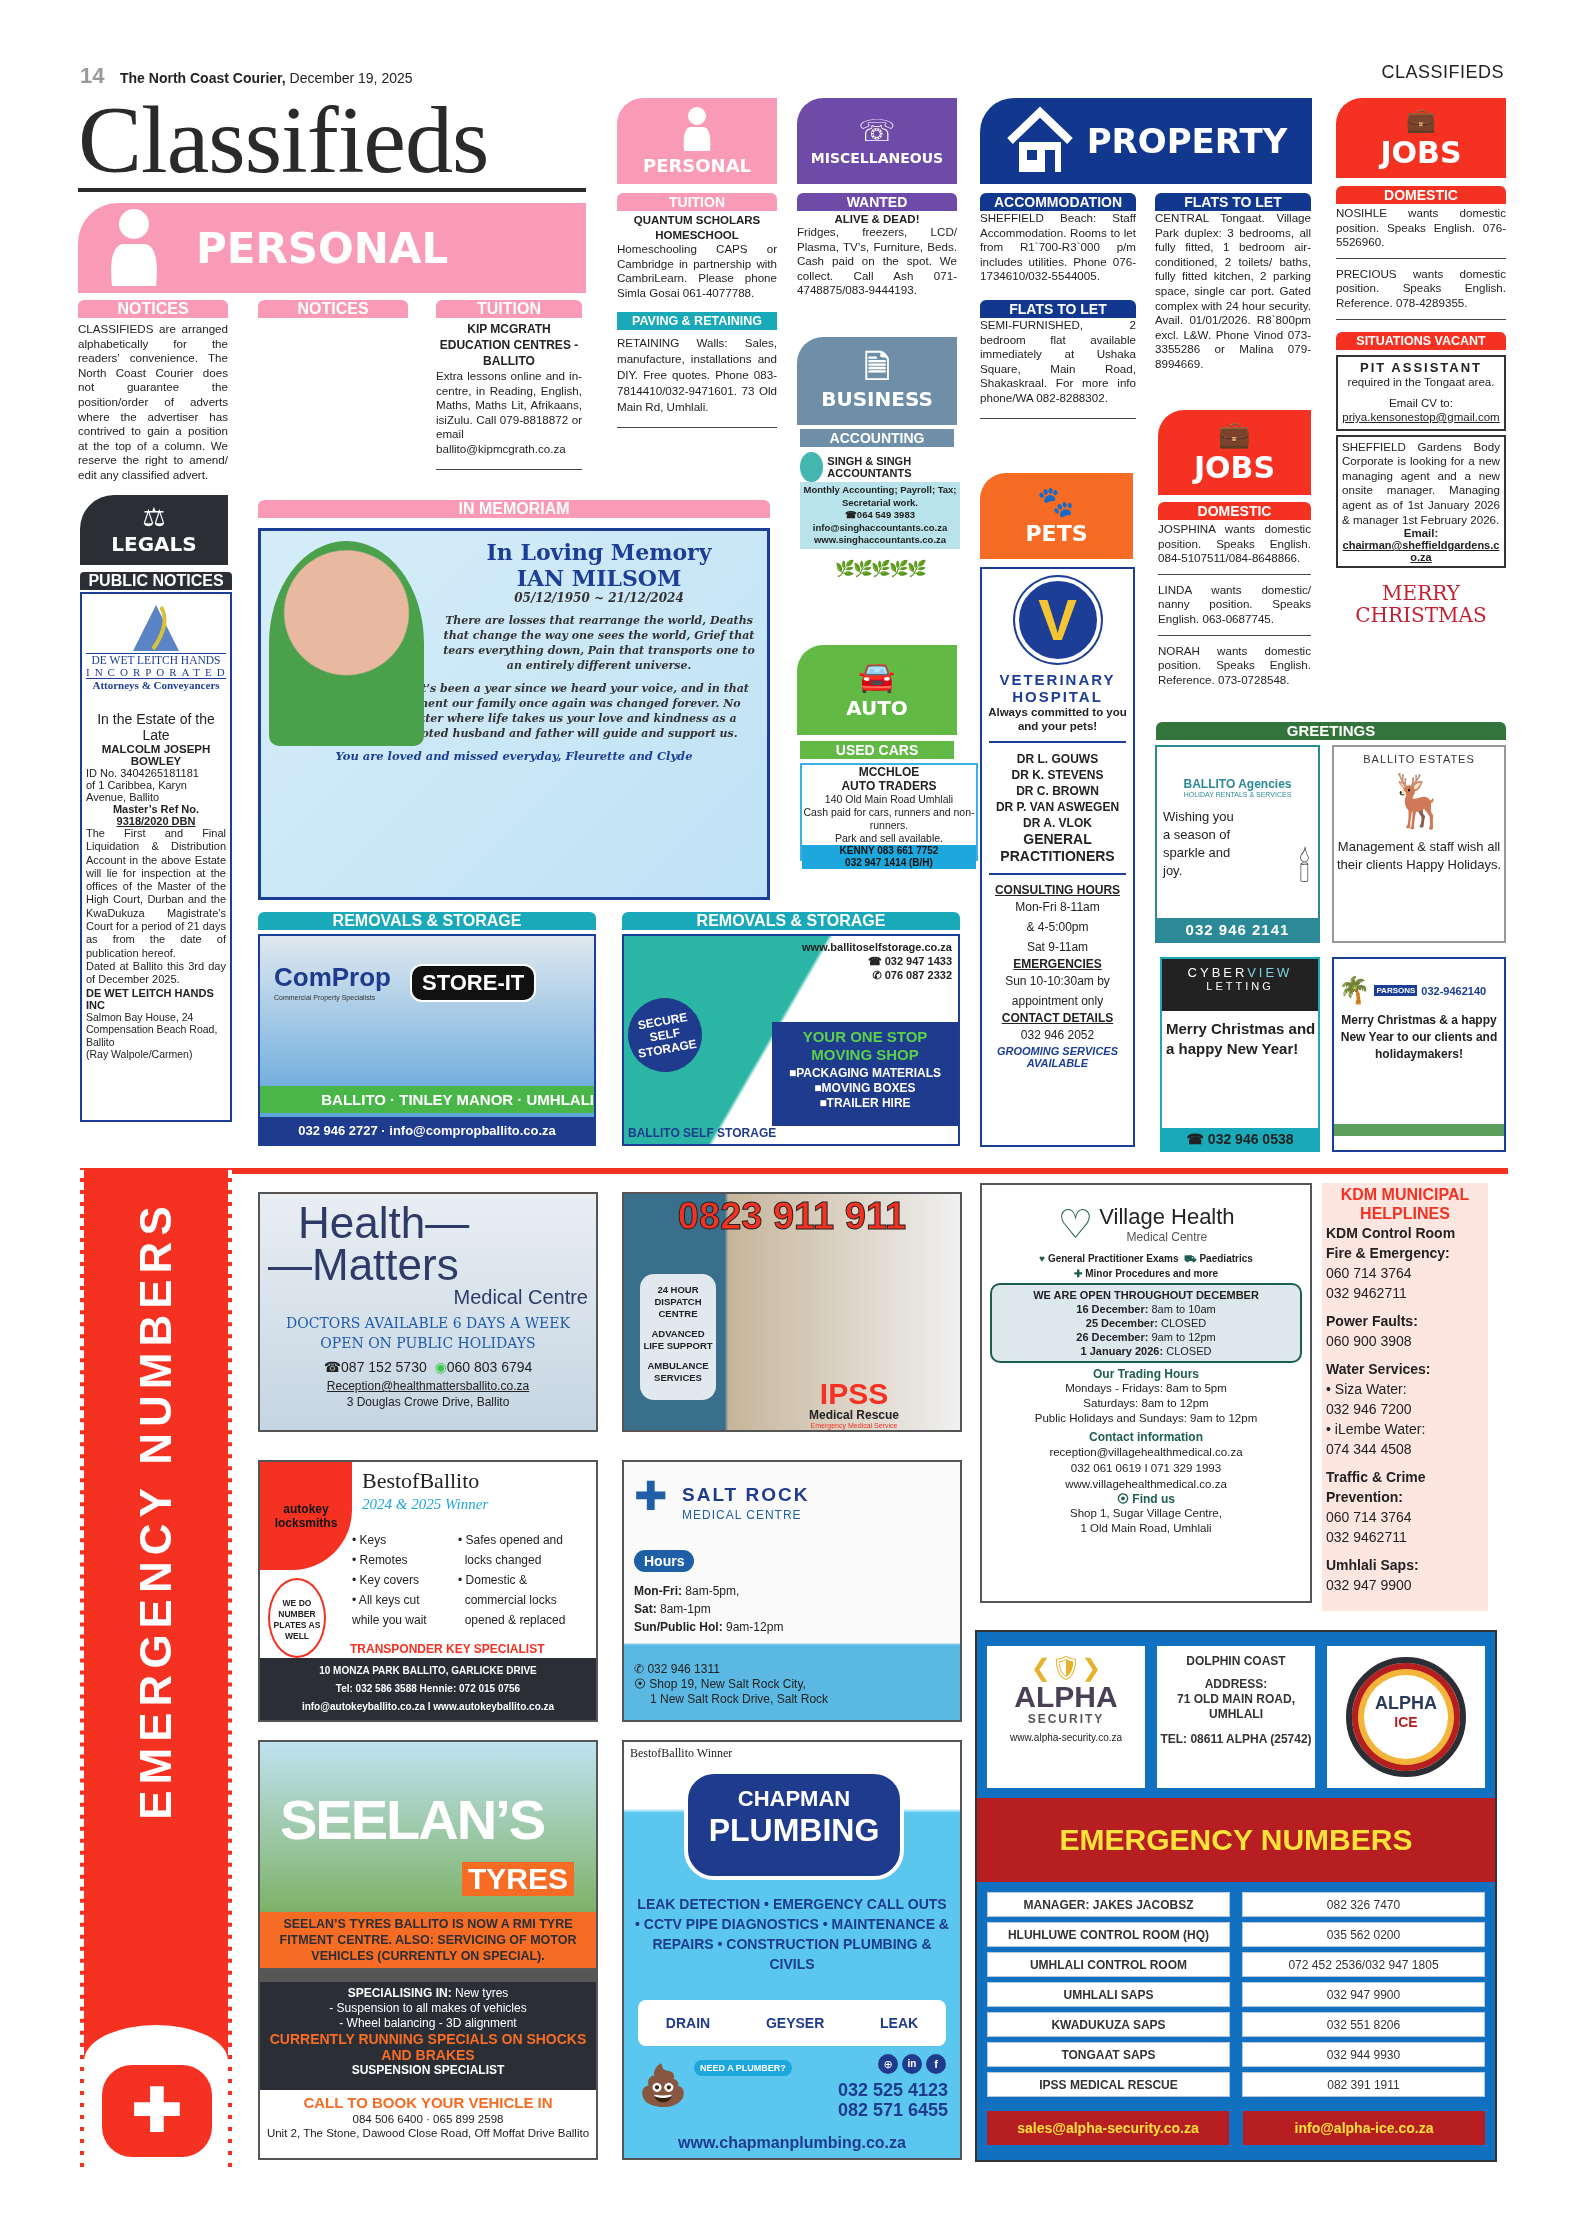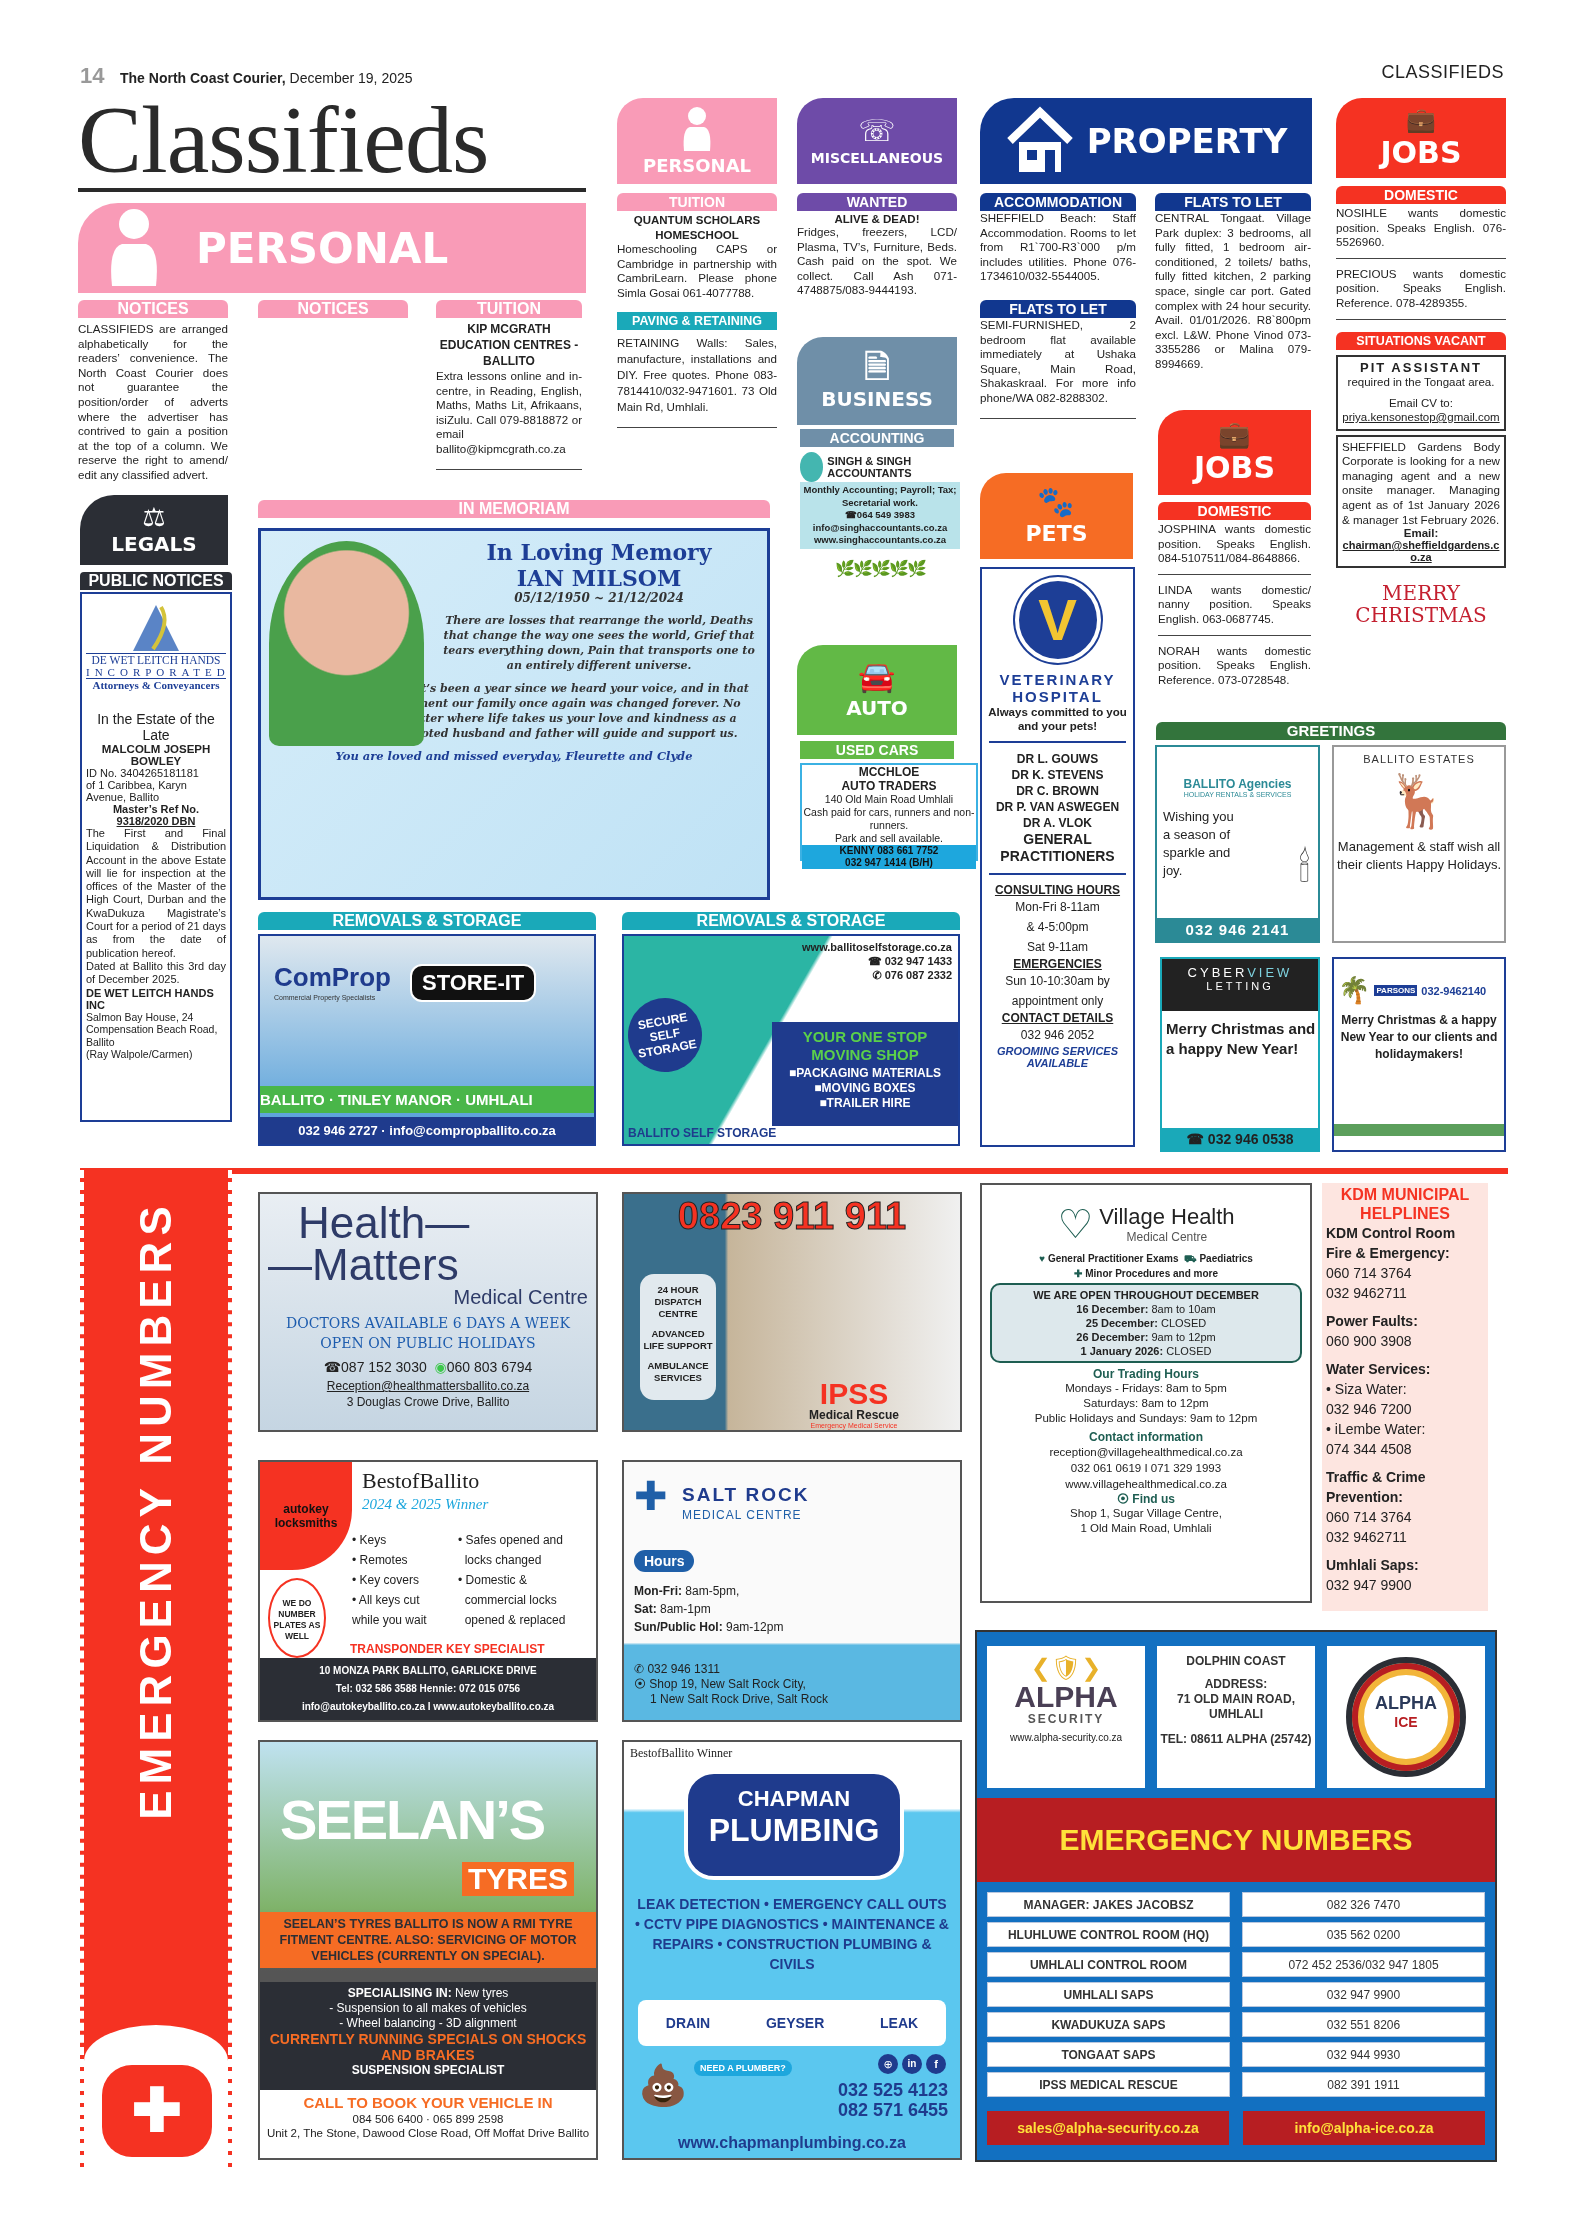--- a/index.html
+++ b/index.html
@@ -96,21 +96,21 @@
   </div>
   <div style="font-size:11px;font-style:italic;font-weight:bold;color:#333;margin:8px 0 0 110px;text-align:center;line-height:15px">Ian, it’s been a year since we heard your voice, and in that moment our family once again was changed forever. No matter where life takes us your love and kindness as a devoted husband and father will guide and support us.</div>
   <div style="font-size:11.5px;font-style:italic;font-weight:bold;color:#1d3e96;margin-top:8px;text-align:center">You are loved and missed everyday, Fleurette and Clyde</div>
 </div>
 
 <div class="abs sub teal" style="left:258px;top:912px;width:338px">REMOVALS &amp; STORAGE</div>
 <div class="abs" style="left:258px;top:934px;width:338px;height:212px;border:2px solid #1d3e96;background:linear-gradient(#dfe8ef,#4a9ad8);position:absolute">
   <div style="position:absolute;left:14px;top:26px;font-size:26px;font-weight:bold;color:#1f3b8d">ComProp</div>
   <div style="position:absolute;left:14px;top:58px;font-size:7px;color:#333">Commercial Property Specialists</div>
   <div style="position:absolute;left:150px;top:28px;background:#111;color:#fff;font-weight:900;font-size:22px;padding:4px 10px;border-radius:12px;border:2px solid #fff">STORE-IT</div>
-  <div style="position:absolute;left:0;right:0;top:150px;background:#49b649;color:#fff;font-weight:bold;font-size:15px;text-align:left;padding:5px 0">BALLITO · TINLEY MANOR · UMHLALI</div>
+  <div style="position:absolute;left:0;right:0;top:150px;background:#49b649;color:#fff;font-weight:bold;font-size:15px;text-align:right;padding:5px 0">BALLITO · TINLEY MANOR · UMHLALI</div>
   <div style="position:absolute;left:0;right:0;bottom:0;background:#1f3b8d;color:#fff;font-weight:bold;font-size:13px;text-align:center;padding:6px 0">032 946 2727 · info@compropballito.co.za</div>
 </div>
 <div class="abs sub teal" style="left:622px;top:912px;width:338px">REMOVALS &amp; STORAGE</div>
 <div class="abs" style="left:622px;top:934px;width:338px;height:212px;border:2px solid #1d3e96;background:linear-gradient(120deg,#2bb5a4 45%,#fff 46%)">
   <div style="position:absolute;right:6px;top:4px;text-align:right;font-size:11px;font-weight:bold;line-height:14px">
       <div>www.ballitoselfstorage.co.za</div>
       <div>☎ 032 947 1433</div>
       <div>✆ 076 087 2332</div>
     </div>
   <div style="position:absolute;left:4px;top:62px;width:74px;height:74px;border-radius:50%;background:#1f3b8d;color:#fff;font-weight:900;font-size:12px;display:flex;align-items:center;justify-content:center;text-align:center;transform:rotate(-10deg)">SECURE SELF STORAGE</div>
@@ -315,21 +315,21 @@
     <div style="position:absolute;left:18px;top:40px;width:110px;height:92px;border-radius:30px;background:#f53222;color:#fff;font-size:60px;font-weight:bold;text-align:center;line-height:92px">✚</div>
   </div>
 </div>
 
 <div class="abs" style="left:258px;top:1192px;width:340px;height:240px;border:2px solid #555;background:linear-gradient(#e9eef3,#c5d5e2);padding:8px">
   <div style="font-size:44px;color:#2e3b68;line-height:42px;padding-left:30px">Health—</div>
   <div style="font-size:44px;color:#2e3b68;line-height:42px">—Matters</div>
   <div style="font-size:20px;color:#2e3b68;text-align:right">Medical Centre</div>
   <div style="font-family:'DejaVu Serif',serif;font-size:14px;color:#1d5cae;text-align:center;margin-top:6px">DOCTORS AVAILABLE 6 DAYS A WEEK</div>
   <div style="font-family:'DejaVu Serif',serif;font-size:14px;color:#1d5cae;text-align:center;margin-top:4px">OPEN ON PUBLIC HOLIDAYS</div>
-  <div style="text-align:center;font-size:14px;margin-top:8px"><span>☎087 152 3030</span> &nbsp;<span style="color:#3cc84b">◉</span><span>060 803 6794</span></div>
+  <div style="text-align:center;font-size:14px;margin-top:8px"><span>☎087 152 5730</span> &nbsp;<span style="color:#3cc84b">◉</span><span>060 803 6794</span></div>
   <div style="text-align:center;font-size:12px;text-decoration:underline;margin-top:4px">Reception@healthmattersballito.co.za</div>
   <div style="text-align:center;font-size:12px;margin-top:2px">3 Douglas Crowe Drive, Ballito</div>
 </div>
 
 <div class="abs" style="left:622px;top:1192px;width:340px;height:240px;border:2px solid #555;background:linear-gradient(90deg,#3a6f8c 30%,#c6b59a 31%,#f0f0f0)">
   <div style="text-align:center;color:#f53222;font-weight:900;font-size:38px;line-height:44px;-webkit-text-stroke:1px #222">0823 911 911</div>
   <div style="position:absolute;left:16px;top:80px;width:76px;height:126px;background:rgba(255,255,255,.85);border-radius:14px;text-align:center;font-size:9.5px;font-weight:bold;padding-top:10px;line-height:12px">
       <div>24 HOUR DISPATCH CENTRE</div>
       <div style="margin-top:8px">ADVANCED LIFE SUPPORT</div>
       <div style="margin-top:8px">AMBULANCE SERVICES</div>

